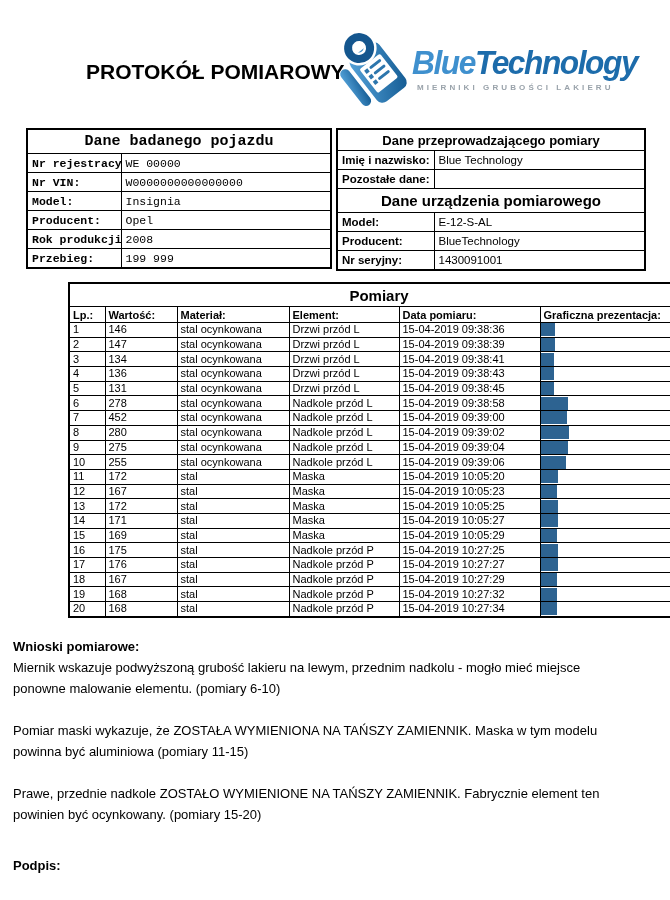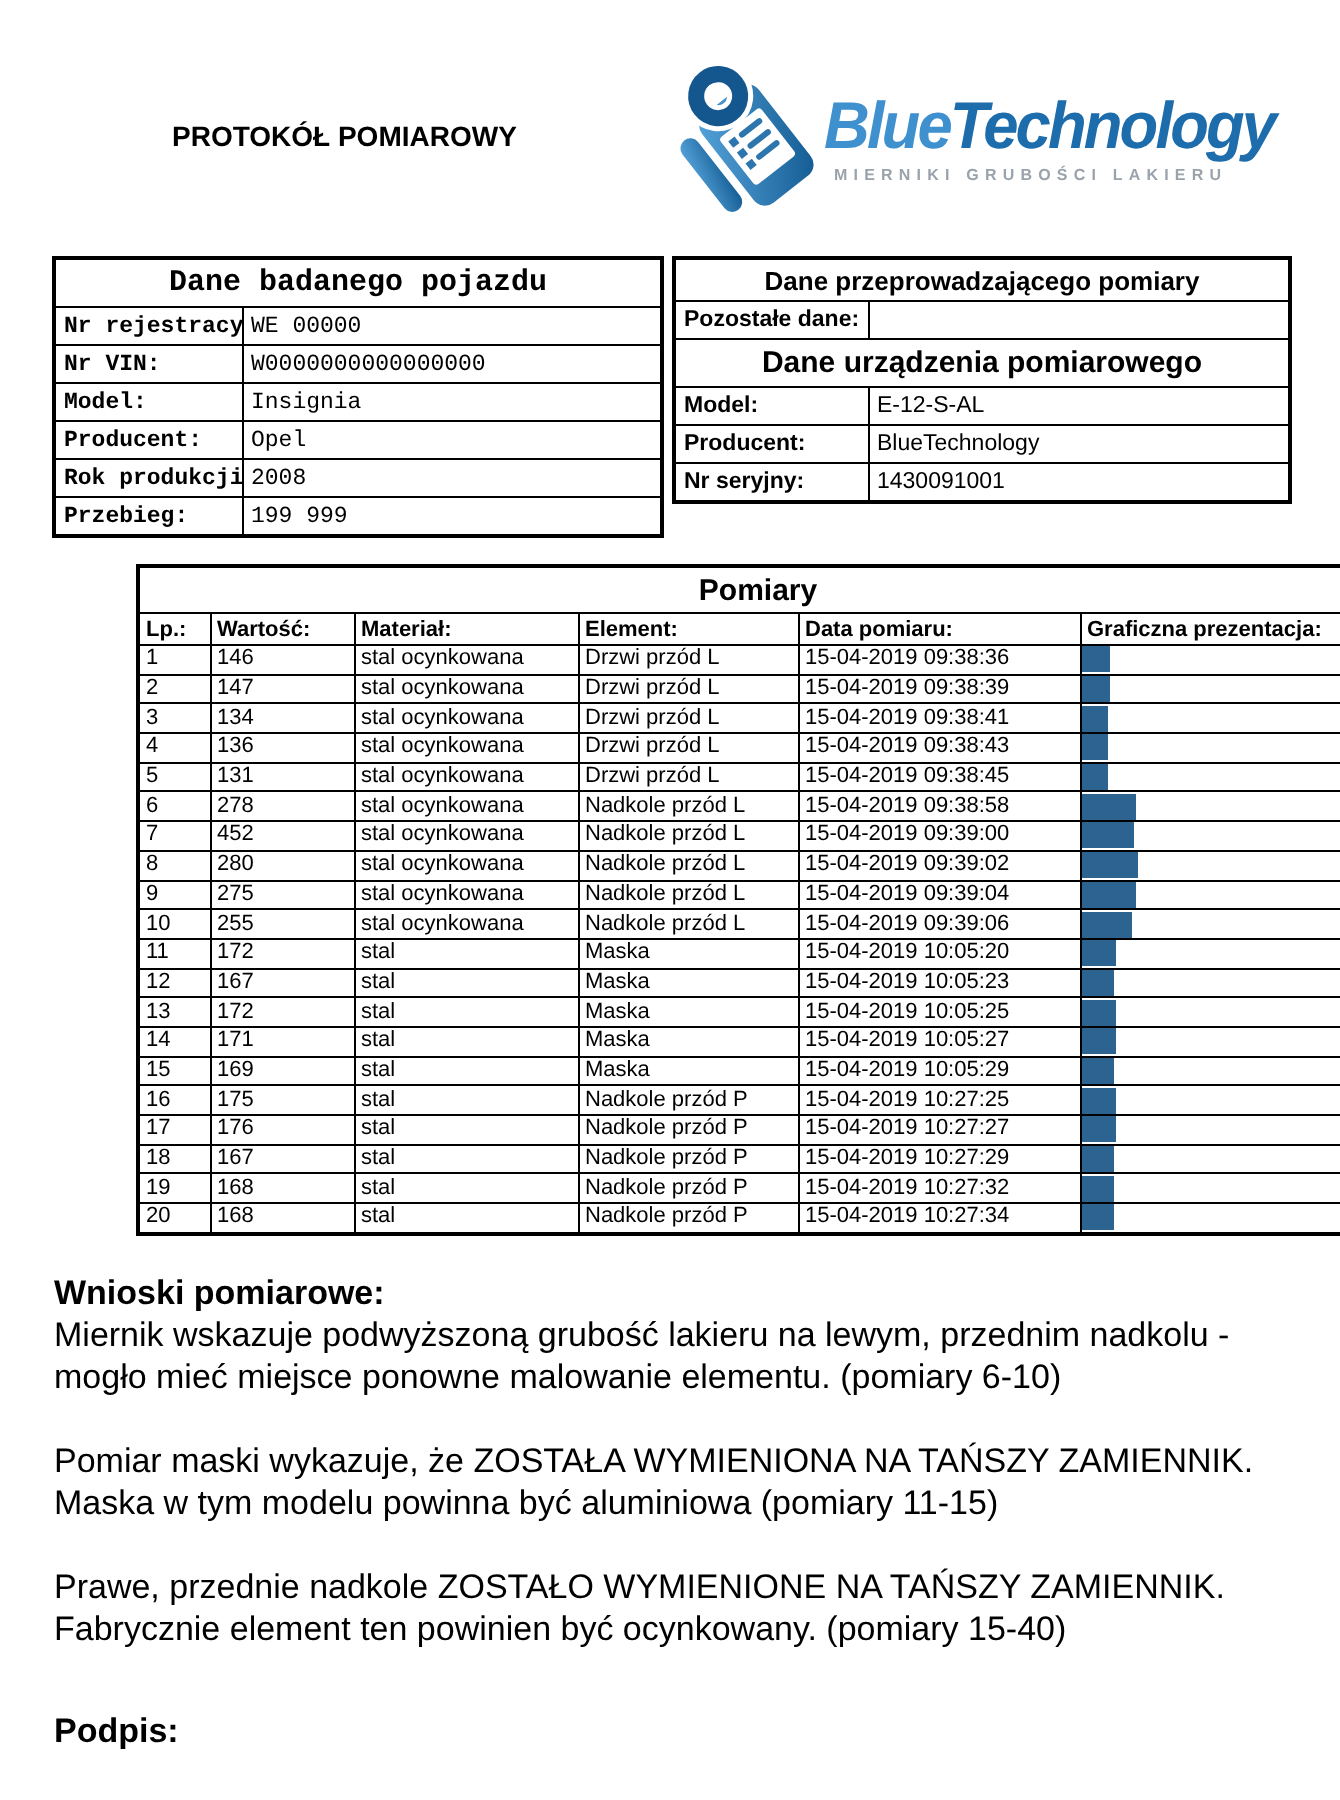--- a/index.html
+++ b/index.html
@@ -4,21 +4,21 @@
 <style>
   html,body { margin:0; padding:0; background:#fff; }
   .page {
     position:relative; width:670px; height:900px; background:#ffffff;
     font-family:"Liberation Sans", sans-serif; color:#000; overflow:hidden;
   }
 
   
   .doc-title {
     position:absolute; left:86px; top:60px;
-    font-size:14px; font-weight:bold; white-space:nowrap;
+    font-size:21px; font-weight:bold; white-space:nowrap;
   }
   .logo { position:absolute; left:334px; top:30px; width:316px; height:84px; display:flex; }
   .logo-icon { width:78px; height:84px; flex:0 0 auto; }
   .logo-textblock { margin-left:0px; padding-top:16px; }
   .brand { font-weight:bold; font-style:italic; font-size:33px; line-height:1;
            letter-spacing:-1.5px; white-space:nowrap; transform:scaleX(0.96);
            transform-origin:left center; }
   .tagline { font-size:8px; letter-spacing:3.1px; margin-top:4px; margin-left:5px;
              white-space:nowrap; font-weight:bold; }
 
@@ -37,22 +37,22 @@
 
   
   .measure-table { position:absolute; left:26px; top:282px; width:620px;margin-left:42px; }
   .m-title td { font-weight:bold; text-align:center; font-size:15px; height:20px; }
   .m-head td { font-weight:bold; font-size:11px; height:15px; padding:0 3px; text-align:left; }
   .m-row td { font-size:11px; height:13.7px; line-height:13px; padding:0 3px; }
   .m-row td.bar-cell { padding:0; }
   .bar { height:13px; }
 
   
-  .conclusions { position:absolute; left:27px; top:636px; width:622px;
-                 font-size:17px; line-height:21px; }
+  .conclusions { position:absolute; left:13px; top:636px; width:622px;
+                 font-size:13px; line-height:21px; }
   .conclusions .heading { font-weight:bold; }
   .conclusions .para { margin:0; }
   .conclusions .para + .para { margin-top:21px; }
   .conclusions .para.first { margin-top:0; }
   .signature { font-weight:bold; margin-top:30px; }
 </style>
 </head>
 <body>
 
 <div class="page">
@@ -134,20 +134,24 @@
         <col style="width:97px">
         <col>
       </colgroup>
     <tbody>
       <tr class="tbl-title sm">
         <td colspan="2">Dane przeprowadzającego pomiary</td>
       </tr>
     </tbody>
     <tbody id="examiner-body">
         <tr>
+          <td class="lbl">Imię i nazwisko:</td>
+          <td class="val">Blue Technology</td>
+        </tr>
+        <tr>
           <td class="lbl">Pozostałe dane:</td>
           <td class="val"></td>
         </tr>
       </tbody>
     <tbody>
       <tr class="tbl-title">
         <td colspan="2">Dane urządzenia pomiarowego</td>
       </tr>
     </tbody>
     <tbody id="device-body">
@@ -390,18 +394,18 @@
           </td>
         </tr>
       </tbody>
   </table>
 
   <div class="conclusions">
     <div class="heading">Wnioski pomiarowe:</div>
     <div id="conclusion-paras">
         <p class="para first">Miernik wskazuje podwyższoną grubość lakieru na lewym, przednim nadkolu - mogło mieć miejsce ponowne malowanie elementu. (pomiary 6-10)</p>
         <p class="para">Pomiar maski wykazuje, że ZOSTAŁA WYMIENIONA NA TAŃSZY ZAMIENNIK. Maska w tym modelu powinna być aluminiowa (pomiary 11-15)</p>
-        <p class="para">Prawe, przednie nadkole ZOSTAŁO WYMIENIONE NA TAŃSZY ZAMIENNIK. Fabrycznie element ten powinien być ocynkowany. (pomiary 15-40)</p>
+        <p class="para">Prawe, przednie nadkole ZOSTAŁO WYMIENIONE NA TAŃSZY ZAMIENNIK. Fabrycznie element ten powinien być ocynkowany. (pomiary 15-20)</p>
       </div>
     <div class="signature">Podpis:</div>
   </div>
 
 </div>
 
 </body></html>

